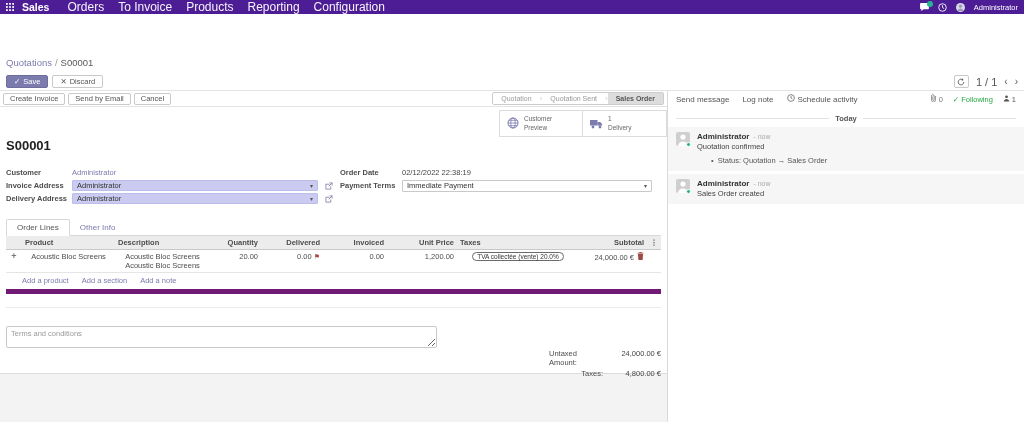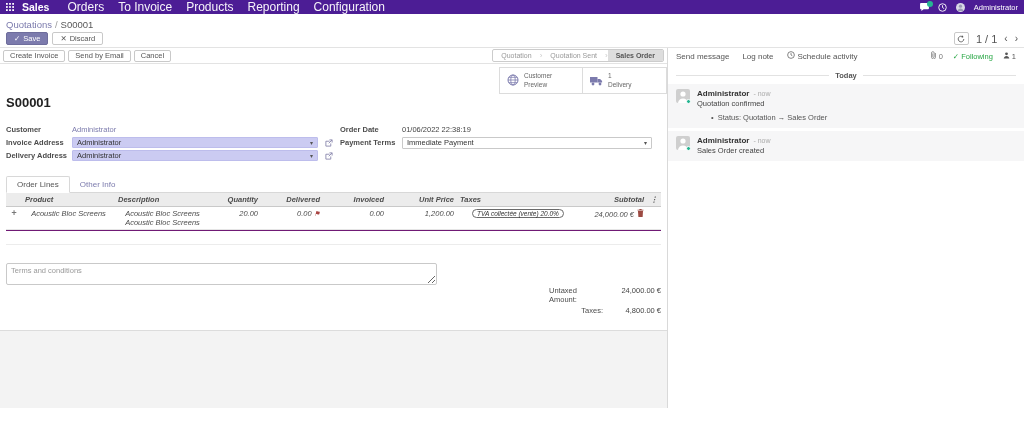--- a/index.html
+++ b/index.html
@@ -16,21 +16,21 @@
   .topbar-right { margin-left:auto; display:flex; align-items:center; gap:9px; }
   .icon-wrap { position:relative; display:flex; align-items:center; }
   .badge { position:absolute; top:-2px; right:-4px; width:6px; height:6px;
            border-radius:50%; background:#26b592; }
   .tb-avatar { width:9px; height:9px; border-radius:50%; background:#d8d8e6;
                display:flex; align-items:center; justify-content:center; overflow:hidden;}
   .tb-user { font-size:7.5px; }
 
   
   .control-panel { padding:0 6px; }
-  .breadcrumb-row { height:16px; display:flex; align-items:flex-end; font-size:9.5px; }
+  .breadcrumb-row { height:16px; display:flex; align-items:flex-start; font-size:9.5px;margin-top:43px; }
   .bc-parent { color:#7c7bad; cursor:pointer; }
   .bc-sep { color:#999; margin:0 3px; }
   .bc-current { color:#585858; }
   .actions-row { height:17px; display:flex; align-items:center; }
   .btn { font-size:7.5px; height:13px; display:inline-flex; align-items:center;
          gap:3px; padding:0 7px; border-radius:2px; border:1px solid #c9c9c9;
          background:#fff; color:#555; cursor:pointer; }
   .btn-primary { background:#7c7bad; border-color:#6e6d9c; color:#fff; }
   .btn + .btn { margin-left:4px; }
   .pager { margin-left:auto; display:flex; align-items:center; gap:7px; }
@@ -82,21 +82,21 @@
   .ext-icon { display:flex; align-items:center; justify-content:center; cursor:pointer; }
 
   
   .tabs { margin-top:14px; display:flex; border-bottom:1px solid #d8d8d8; align-items:flex-end; }
   .tab { font-size:8px; padding:3px 10px 3px; cursor:pointer; }
   .tab.active { border:1px solid #d8d8d8; border-bottom:1px solid #fff; margin-bottom:-1px;
                 background:#fff; color:#555; border-radius:2px 2px 0 0;}
   .tab.inactive { color:#7c7bad; }
 
   
-  .order-list { border-bottom:1px solid #701a75;font-style:italic; }
+  .order-list { border-bottom:5px solid #701a75; }
   table { width:100%; border-collapse:collapse; font-size:7.5px; table-layout:fixed; }
   thead th { background:#ececec; color:#4c4c4c; font-weight:bold; text-align:left;
              padding:2px 3px; border-bottom:1px solid #c9c9c9; }
   thead th.num, td.num { text-align:right; }
   tbody td { padding:2px 3px; vertical-align:top; border-bottom:1px solid #e5e5e5; color:#4c4c4c;text-align:center; }
   .handle { color:#777; font-weight:bold; font-size:9px; line-height:1; text-align:center; cursor:grab; }
   .flag { color:#a94442; font-size:7px; margin-left:2px; }
   .tax-pill { display:inline-block; border:1px solid #6a6a6a; border-radius:8px;
               padding:0 4px; font-size:6.5px; color:#333; white-space:nowrap; }
   .sub-cell { display:flex; justify-content:flex-end; align-items:center; gap:3px; }
@@ -270,21 +270,21 @@
       </div>
 
       <div class="sheet-title">S00001</div>
 
       <div class="field-grid">
 
         <span class="flabel">Customer</span>
         <span class="link-val">Administrator</span>
         <span></span>
         <span class="flabel">Order Date</span>
-        <span class="plain-val">01/06/2022 22:38:19</span>
+        <span class="plain-val">02/12/2022 22:38:19</span>
 
         <span class="flabel">Invoice Address</span>
         <span class="sel sel-hl">
           <span>Administrator</span>
           <span class="caret">▾</span>
         </span>
         <span class="ext-icon">
           <svg width="8" height="8" viewBox="0 0 9 9">
               <path d="M1 2.5h4M1 2.5v5.5h5.5V5" fill="none" stroke="#8886ad" stroke-width="1"></path>
               <path d="M5 1h3v3M8 1 4.2 4.8" fill="none" stroke="#8886ad" stroke-width="1"></path>
@@ -371,20 +371,25 @@
                           <path d="M1.2 3h7.6l-.6 9H1.8z"></path>
                         </g>
                       </svg>
                   </span>
                 </span>
               </td>
               <td></td>
             </tr>
           </tbody>
         </table>
+        <div class="add-links">
+          <span>Add a product</span>
+          <span>Add a section</span>
+          <span>Add a note</span>
+        </div>
       </div>
 
       <div class="sheet-sep"></div>
 
       <div class="sheet-footer">
         <textarea class="terms" placeholder="Terms and conditions" style=""></textarea>
         <div class="totals">
           <div class="tot-row">
             <span class="tot-label">Untaxed Amount:</span>
             <span class="tot-val">24,000.00 €</span>

